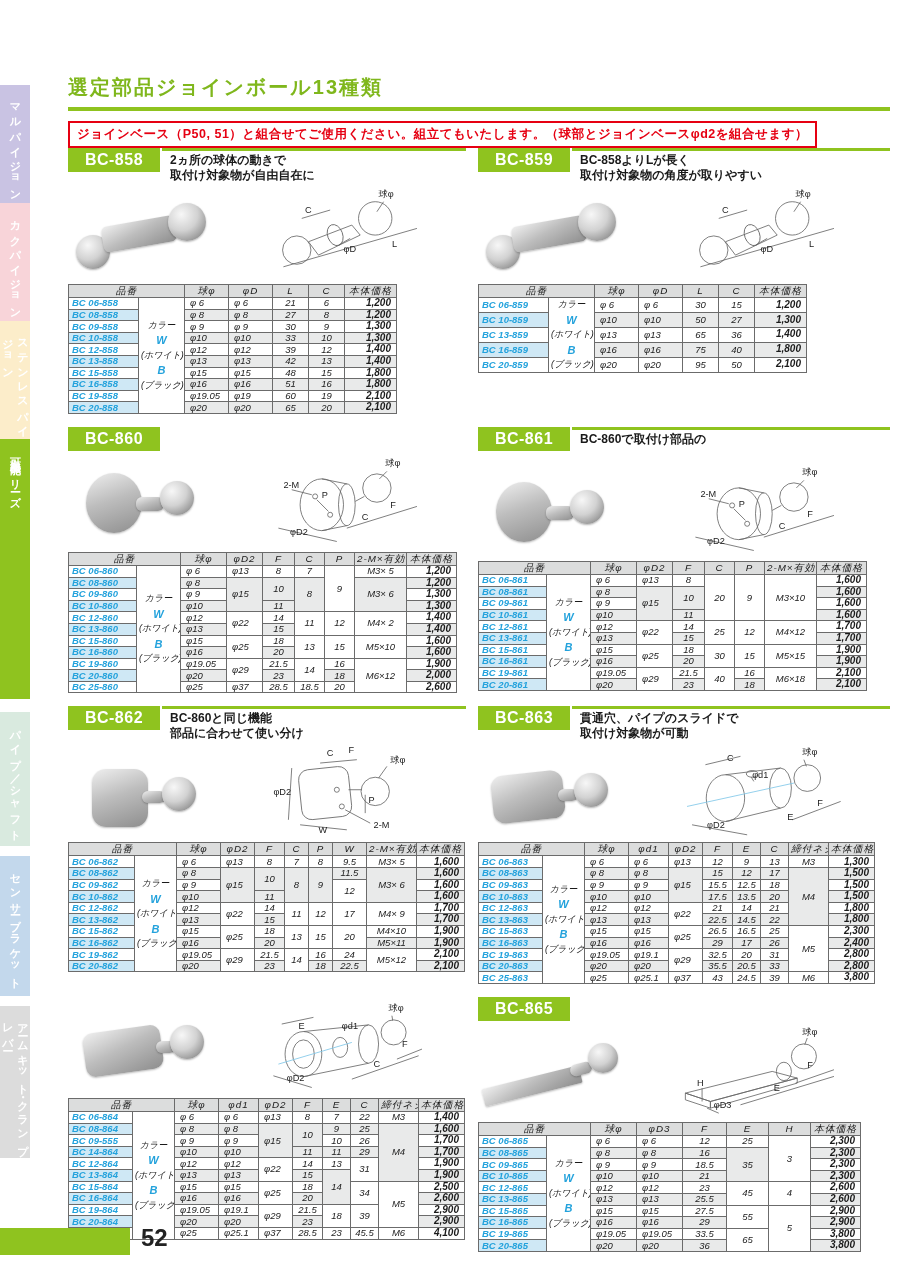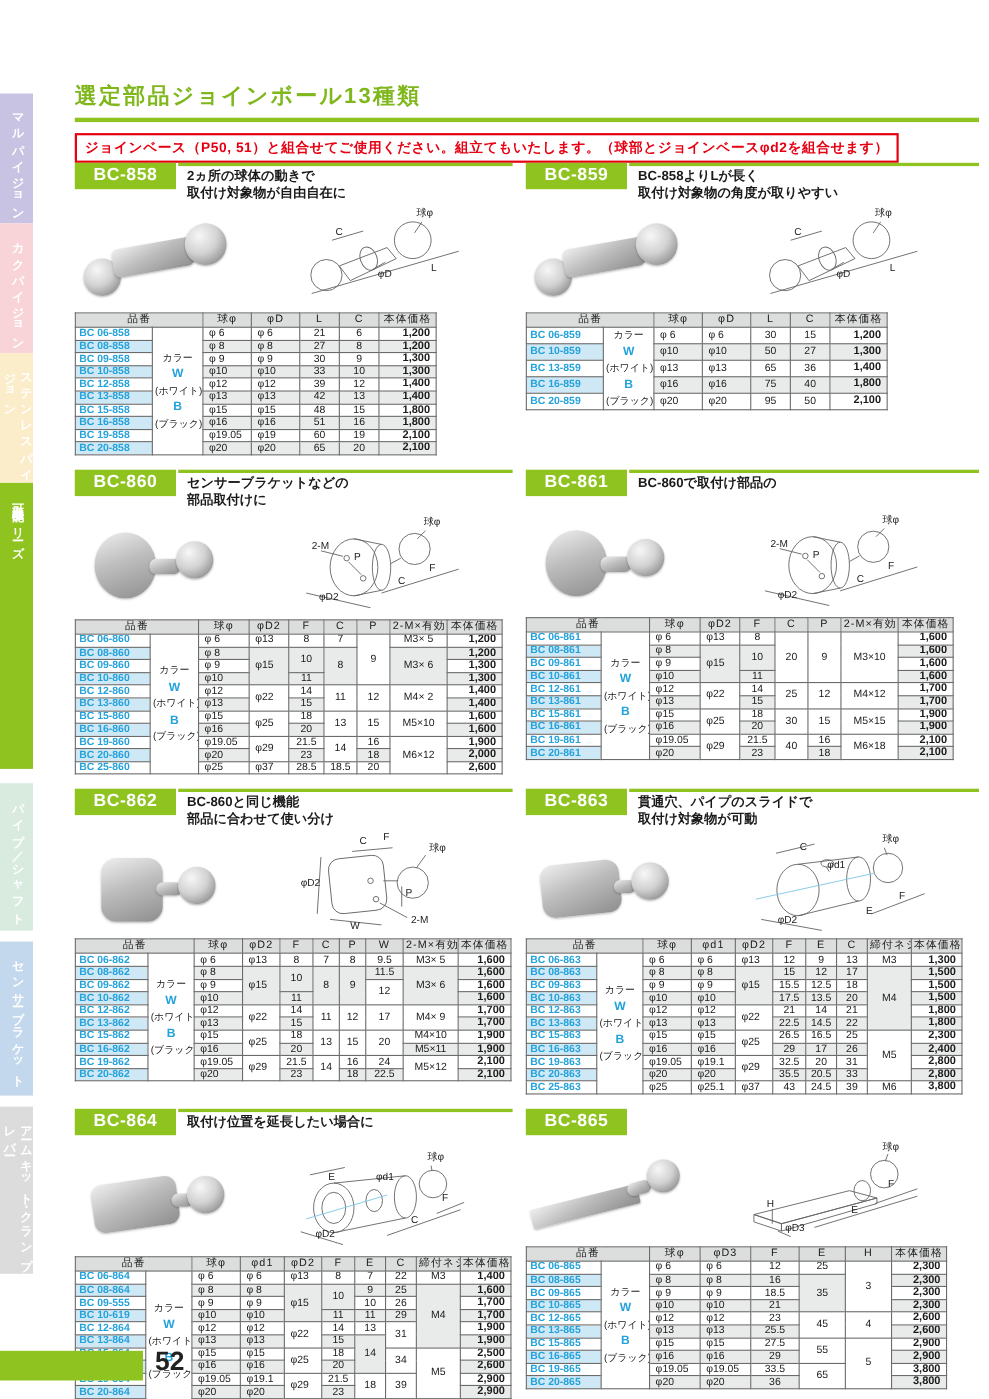--- a/index.html
+++ b/index.html
@@ -52,21 +52,21 @@
   .photo .disc{border-radius:50%;}
   .photo .ball{
     position:absolute;border-radius:50%;
     background:radial-gradient(circle at 35% 30%,#f7f7f7,#d2d2d2 45%,#868686 88%);
     box-shadow:0 1px 2px rgba(0,0,0,.3);
   }
   .diagram{flex:1;position:relative;}
   .diagram svg{width:100%;height:100%;}
   .diagram text{font-size:11px;fill:#222;}
   
-  table.spec{border-collapse:collapse;table-layout:fixed;font-size:9.5px;}
+  table.spec{border-collapse:collapse;table-layout:fixed;font-size:9.5px;font-style:italic;}
   .spec th,.spec td{
     border:1px solid #6b6b6b;text-align:center;padding:0 2px;height:11.6px;
     line-height:1.05;overflow:hidden;white-space:nowrap;box-sizing:border-box;
   }
   .spec th{background:#dcdddd;font-weight:normal;font-size:9.8px;height:13px;letter-spacing:1px;}
   .spec td.part{color:#23a2dc;font-weight:bold;text-align:left;padding-left:3px;background:#fff;}
   .spec tr.alt td{background:#e9eaea;}
   .spec tr.alt td.part{background:#cfe8f5;}
   .spec td.price{font-weight:bold;text-align:right;padding-right:5px;font-size:10px;}
   .spec td.phi{text-align:left;padding-left:5px;}
@@ -336,24 +336,20 @@
             <td>95</td>
             <td>50</td>
             <td class="price">2,100</td>
           </tr>
         </tbody>
       </table>
     </section>
     <section class="sec">
       <div class="sec-head">
         <div class="badge">BC-860</div>
-        <div class="sec-desc">
-          <div>センサーブラケットなどの</div>
-          <div>部品取付けに</div>
-        </div>
       </div>
       <div class="figure-row">
         <div class="photo">
           <div class="disc" style="left: 18px; top: 20px; width: 56px; height: 60px;"></div>
           <div class="neck" style="left: 68px; top: 44px; width: 28px; height: 14px;"></div>
           <div class="ball" style="left: 92px; top: 28px; width: 34px; height: 34px;"></div>
         </div>
         <div class="diagram"><svg viewBox="0 0 210 115">
             <g stroke="#666" fill="none" stroke-width="1">
               <ellipse cx="82" cy="62" rx="26" ry="31"></ellipse>
@@ -986,26 +982,20 @@
             <td>43</td>
             <td>24.5</td>
             <td>39</td>
             <td>M6</td>
             <td class="price">3,800</td>
           </tr>
         </tbody>
       </table>
     </section>
     <section class="sec">
-      <div class="sec-head">
-        <div class="badge">BC-864</div>
-        <div class="sec-desc">
-          <div>取付け位置を延長したい場合に</div>
-        </div>
-      </div>
       <div class="figure-row">
         <div class="photo">
           <div class="body" style="left: 16px; top: 30px; width: 78px; height: 44px; border-radius: 10px; transform: rotate(-8deg);"></div>
           <div class="neck" style="left: 88px; top: 42px; width: 20px; height: 12px;"></div>
           <div class="ball" style="left: 102px; top: 26px; width: 34px; height: 34px;"></div>
         </div>
         <div class="diagram"><svg viewBox="0 0 210 115">
             <g stroke="#666" fill="none" stroke-width="1">
               <ellipse cx="60" cy="66" rx="22" ry="27"></ellipse>
               <ellipse cx="60" cy="66" rx="13" ry="17"></ellipse>
@@ -1086,21 +1076,21 @@
           </tr>
           <tr>
             <td class="part">BC 09-555</td>
             <td class="phi">φ 9</td>
             <td class="phi">φ 9</td>
             <td>10</td>
             <td>26</td>
             <td class="price">1,700</td>
           </tr>
           <tr class="alt">
-            <td class="part">BC 10-619</td>
+            <td class="part">BC 14-864</td>
             <td class="phi">φ10</td>
             <td class="phi">φ10</td>
             <td>11</td>
             <td>11</td>
             <td>29</td>
             <td class="price">1,700</td>
           </tr>
           <tr>
             <td class="part">BC 12-864</td>
             <td class="phi">φ12</td>

